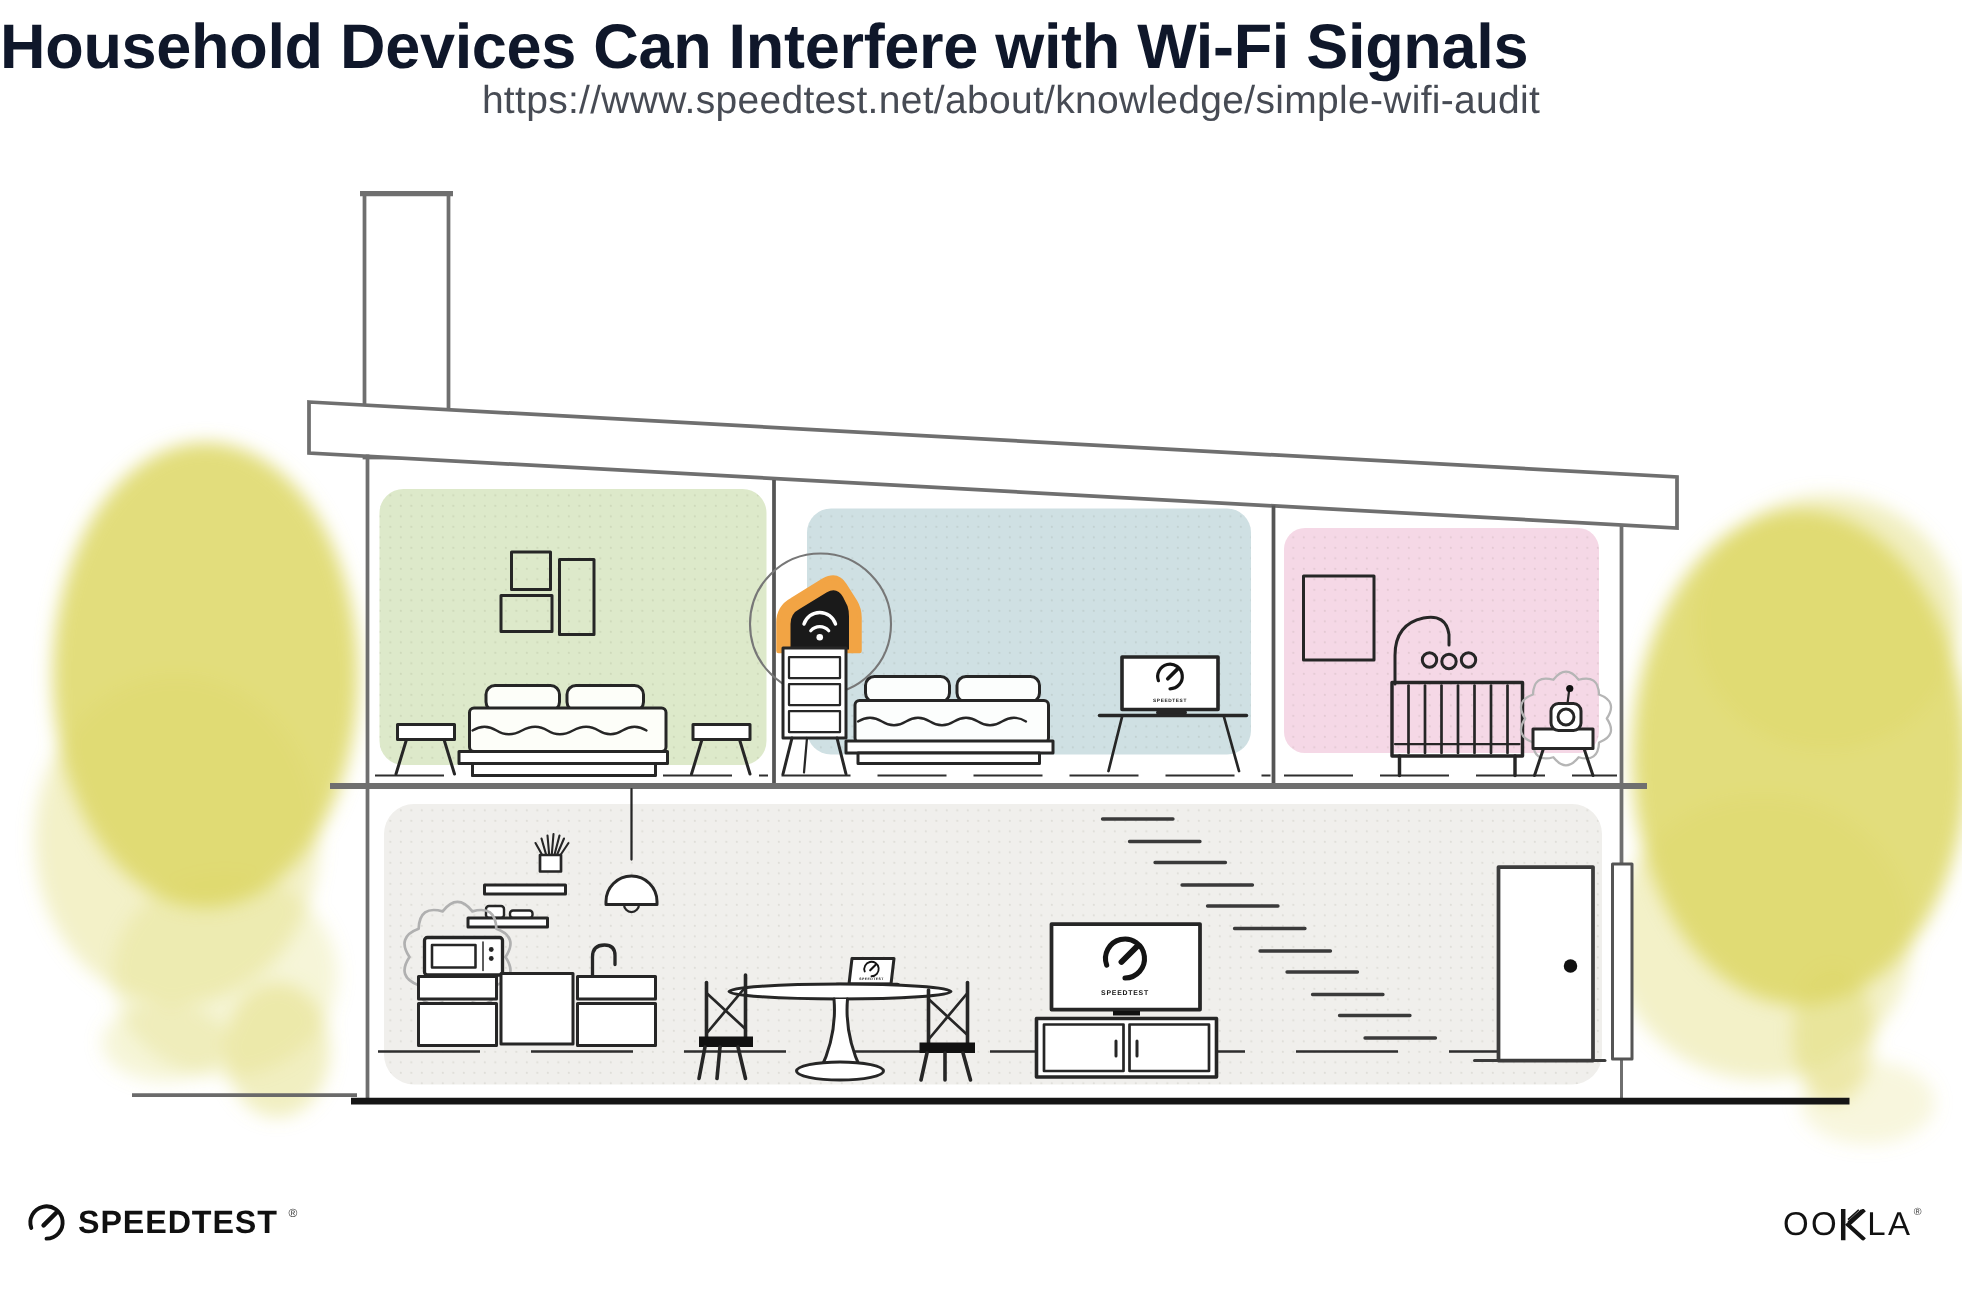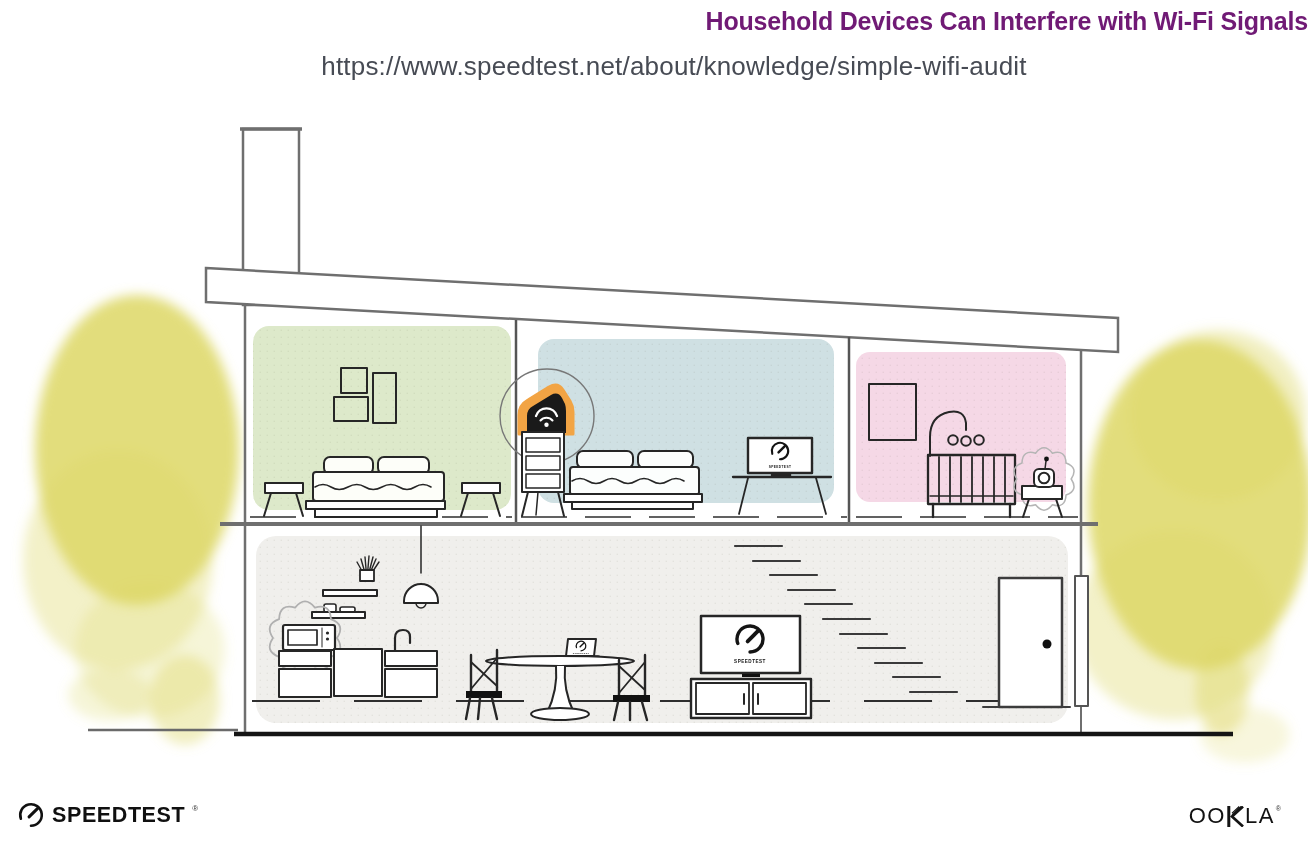--- a/index.html
+++ b/index.html
@@ -1,20 +1,20 @@
 <!DOCTYPE html>
 <html><head>
 <meta charset="utf-8">
 <style>
   html,body{margin:0;padding:0;background:#ffffff;}
   #page{position:relative;width:1308px;height:861px;background:#fff;overflow:hidden;
         font-family:"Liberation Sans",sans-serif;}
   #scene{position:absolute;left:0;top:0;}
-  .title{position:absolute;top:7px;left:0;width:100%;text-align:right;
-         font-weight:700;font-size:25px;letter-spacing:-0.2px;color:#701a75;}
+  .title{position:absolute;top:7px;left:0;width:100%;text-align:left;
+         font-weight:700;font-size:42px;letter-spacing:-0.2px;color:#0f172a;}
   .url{position:absolute;top:51px;left:0;width:100%;text-align:center;
        font-weight:400;font-size:26px;letter-spacing:0.2px;color:#474b54;margin-left:20px;}
   .footer-left{position:absolute;left:17px;top:801px;display:flex;align-items:center;gap:7px;}
   .st-word{font-weight:700;font-size:21.5px;letter-spacing:0.6px;color:#101010;}
   .st-reg{font-size:8px;color:#333;vertical-align:top;position:relative;top:-7px;}
   .footer-right{position:absolute;right:28px;top:803px;display:flex;align-items:center;}
   .ook{font-weight:400;font-size:22px;letter-spacing:1.5px;color:#121212;}
   .ook-reg{font-size:7px;color:#333;position:relative;top:-8px;left:1px;}
   svg text{font-family:"Liberation Sans",sans-serif;font-weight:700;}
 </style>

